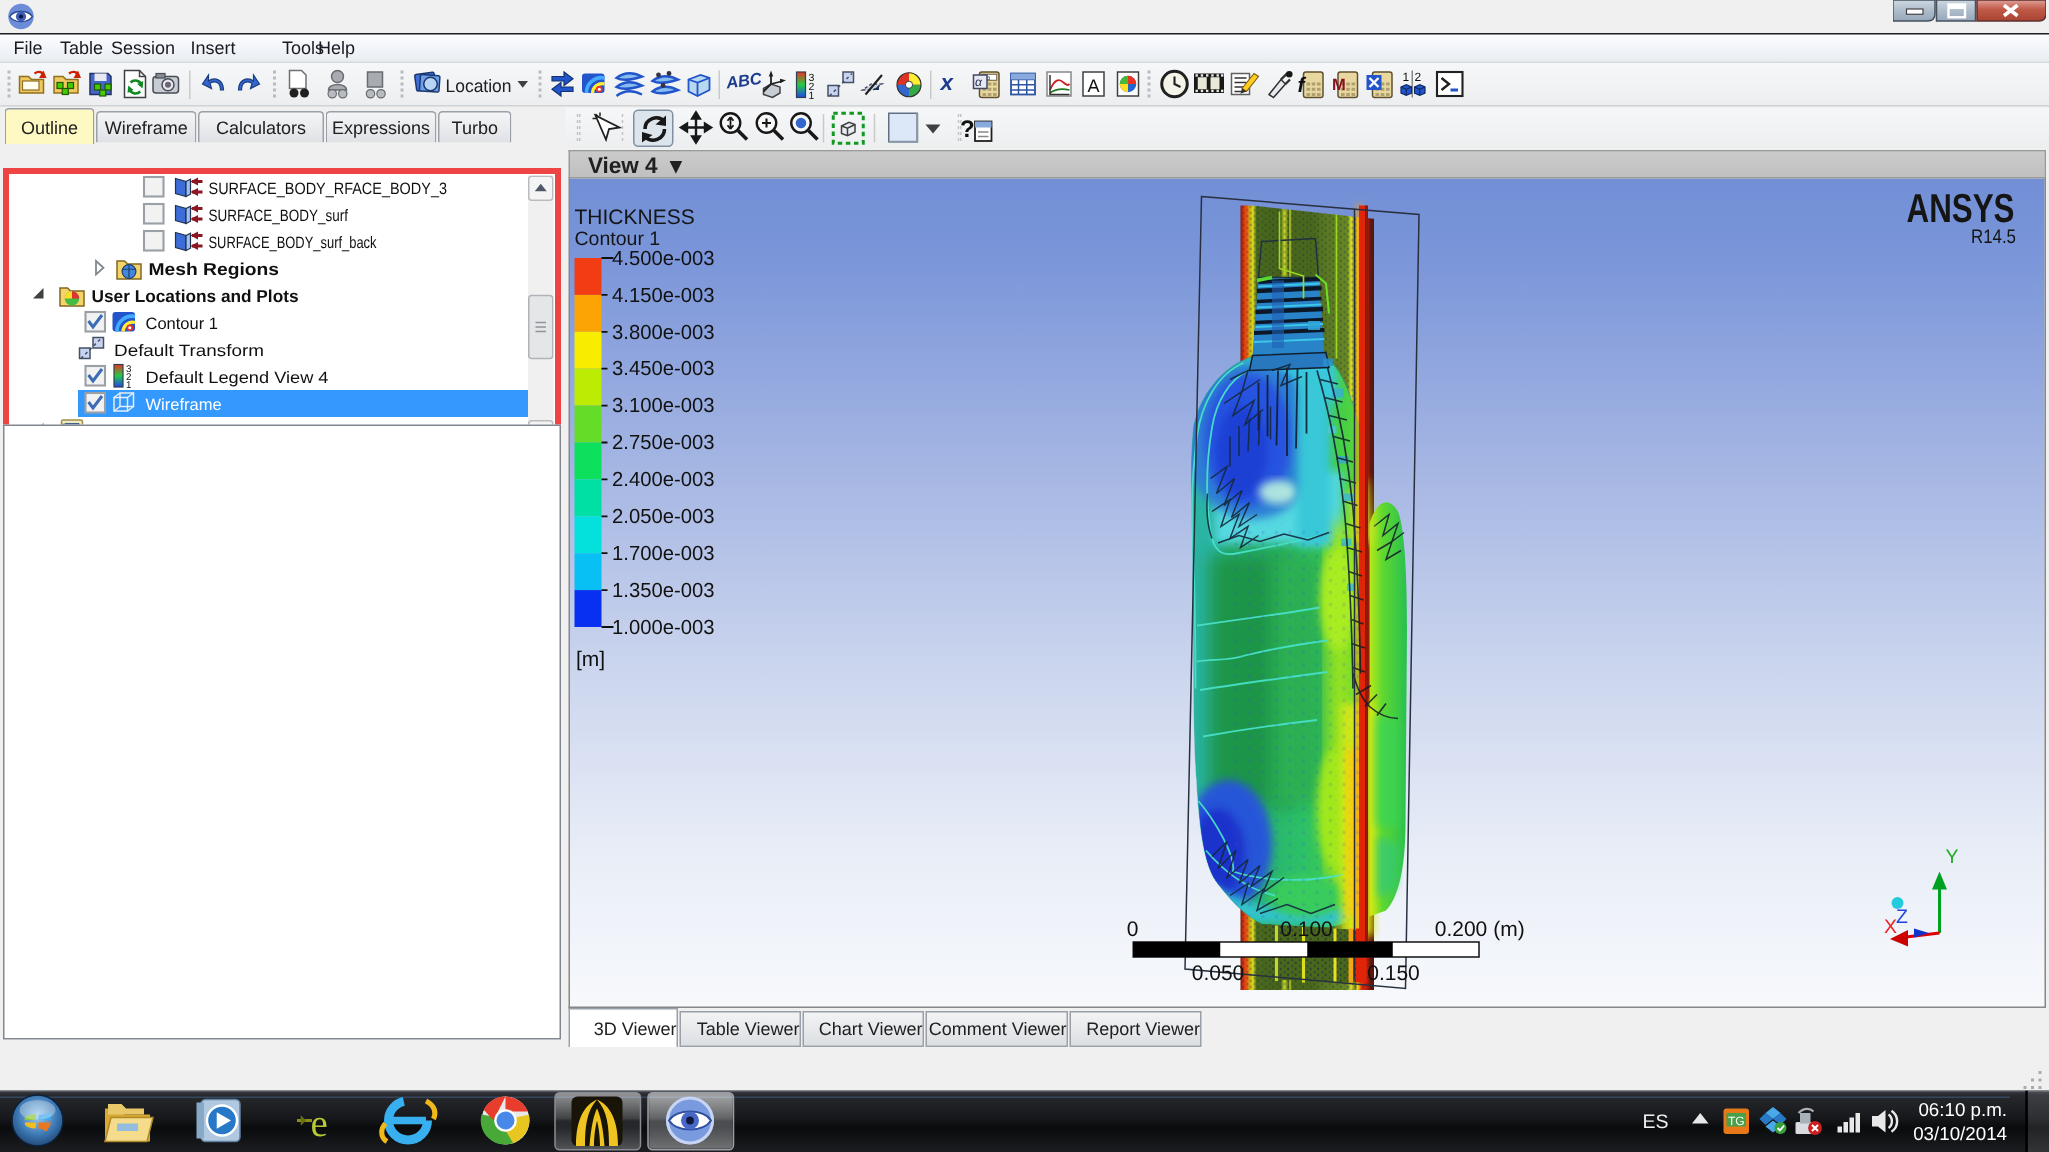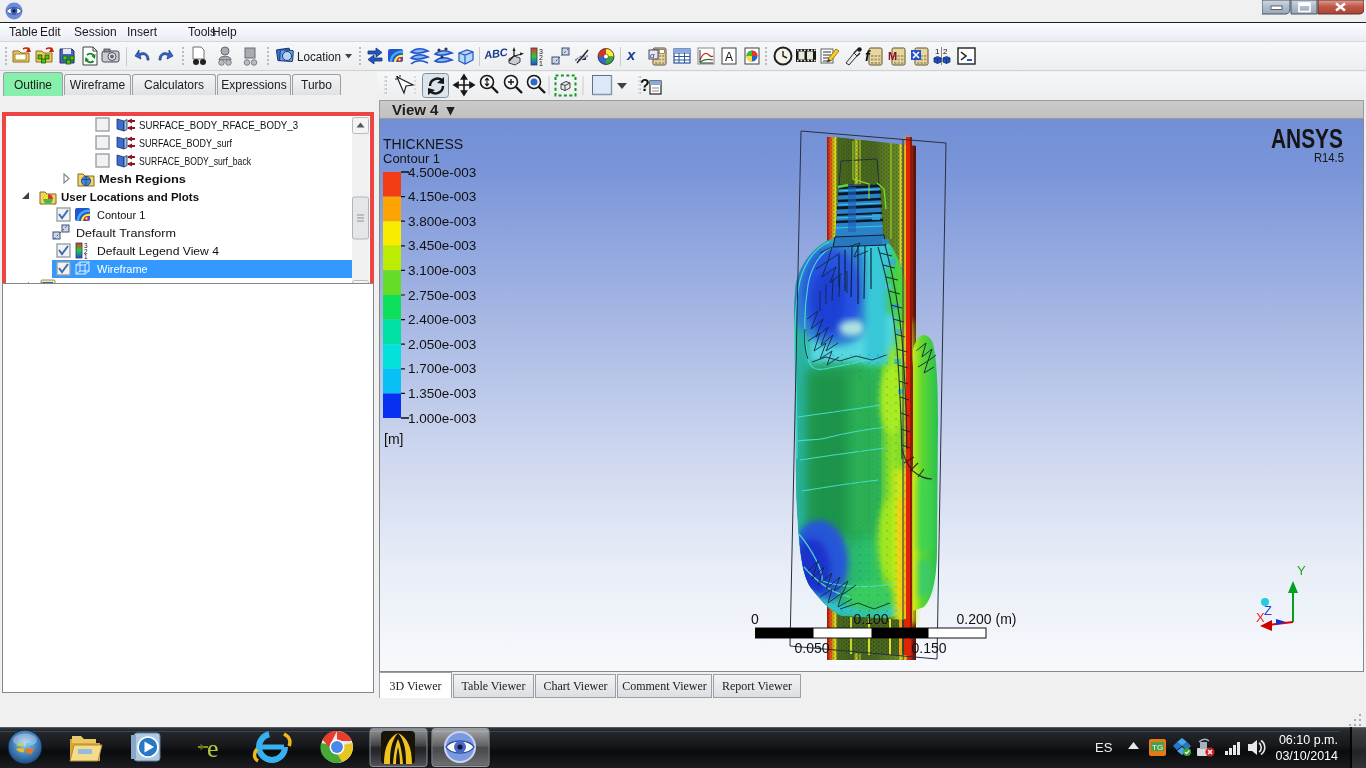--- a/index.html
+++ b/index.html
@@ -25,39 +25,39 @@
   background:linear-gradient(180deg,#fcfdfe 0%,#f2f5f9 50%,#e9edf2 100%); border-top:1px solid #202020; border-bottom:1px solid #d5d8dc;}
 #menubar span { display:inline-block; font-size:12px; color:#1a1a22; margin-top:2px; }
 
 #toolbar1 { position:absolute; left:0; top:42px; width:1366px; height:29px;
   background:linear-gradient(180deg,#f6f7f8,#eceeef); border-bottom:1px solid #d0d2d4; }
 
 #lefttabs { position:absolute; left:0; top:72px; width:377px; height:23px; }
 .ltab { position:absolute; top:2px; height:21px; border:1px solid #9aa0a8; border-bottom:none;
   border-radius:3px 3px 0 0; background:linear-gradient(180deg,#f4f5f6,#dfe2e5);
   font-size:12px; color:#202020; text-align:center; padding-top:3px; }
-.ltab.active { top:0; height:24px; background:#86efac; z-index:3; padding-top:5px; }
+.ltab.active { top:0; height:24px; background:#fef9c3; z-index:3; padding-top:5px; }
 #treebox { position:absolute; left:2px; top:112px; width:372px; height:181px; background:#ffffff;
   border:4px solid #ef4444; overflow:hidden; }
 #detailbox { position:absolute; left:2px; top:283px; width:372px; height:410px; background:#ffffff;
   border:1px solid #82878f; }
 
 #vscroll { position:absolute; right:1px; top:1px; width:17px; height:180px; background:#f0f0f0; }
 
 #viewtools { position:absolute; left:377px; top:72px; width:989px; height:27px;
   background:linear-gradient(180deg,#f6f7f8,#eceeef); }
 #view4bar { position:absolute; left:379px; top:100px; width:985px; height:18px;
   background:linear-gradient(180deg,#cbcbcb,#c0c0c0); border:1px solid #9a9a9a; border-bottom:none;}
 #view4bar span { font-size:15px; font-weight:bold; color:#202020; margin-left:12px; }
 #viewport { position:absolute; left:379px; top:118px; width:985px; height:554px;
   border:1px solid #888888; border-top:1px solid #9a9a9a;
   background:linear-gradient(180deg,#728fd6 0%,#7b96d9 10%,#a5b6e3 35%,#ccd6ee 60%,#e9eef7 82%,#f7f9fc 100%); }
 #bottomtabs { position:absolute; left:377px; top:672px; width:989px; height:26px; }
 .btab { position:absolute; top:2px; height:24px; border:1px solid #9aa0a8; background:linear-gradient(180deg,#f2f3f4,#dcdfe2);
-  font-size:12px; color:#202020; text-align:center; padding-top:4px;font-family:Liberation Serif, serif; }
+  font-size:12px; color:#202020; text-align:right; padding-top:4px; }
 .btab.active { top:0; height:26px; background:#ffffff; border-bottom:none; z-index:2; padding-top:6px;}
 
 #taskbar { position:absolute; left:0; top:727px; width:1366px; height:41px;
   background:linear-gradient(180deg,#3a3d42 0%,#26282c 8%,#17181b 45%,#0a0b0d 60%,#1b1d20 100%); }
 </style>
 </head>
 <body>
 <div id="root">
 
   <div id="appicon">
@@ -86,22 +86,22 @@
       <path d="M29 0 h26 v14 h-26 Z" fill="url(#wbg)" stroke="#46525e" stroke-width="1"></path>
       <path d="M56 0 h46 v9 q0 5 -5 5 h-41 Z" fill="url(#wbr)" stroke="#5e3030" stroke-width="1"></path>
       <rect x="9" y="6" width="11" height="3.5" fill="#ffffff" stroke="#444" stroke-width="0.8"></rect>
       <rect x="37" y="3" width="11" height="8.5" fill="none" stroke="#ffffff" stroke-width="1.6"></rect>
       <rect x="37" y="3" width="11" height="3" fill="#ffffff"></rect>
       <path d="M74 3.5 L83 10.5 M83 3.5 L74 10.5" stroke="#ffffff" stroke-width="2.4"></path>
     </svg>
   </div>
 
   <div id="menubar">
-    <span style="position:absolute;left:9px;">Table</span>
-    <span style="position:absolute;left:40px;">Edit</span>
+    <span style="position:absolute;left:9px;">File</span>
+    <span style="position:absolute;left:40px;">Table</span>
     <span style="position:absolute;left:74px;">Session</span>
     <span style="position:absolute;left:127px;">Insert</span>
     <span style="position:absolute;left:188px;">Tools</span>
     <span style="position:absolute;left:212px;">Help</span>
   </div>
 
   <div id="toolbar1">
   <svg width="1000" height="29" viewBox="0 0 1000 29" style="position:absolute;left:0;top:0;">
     <defs>
       <g id="folder">

